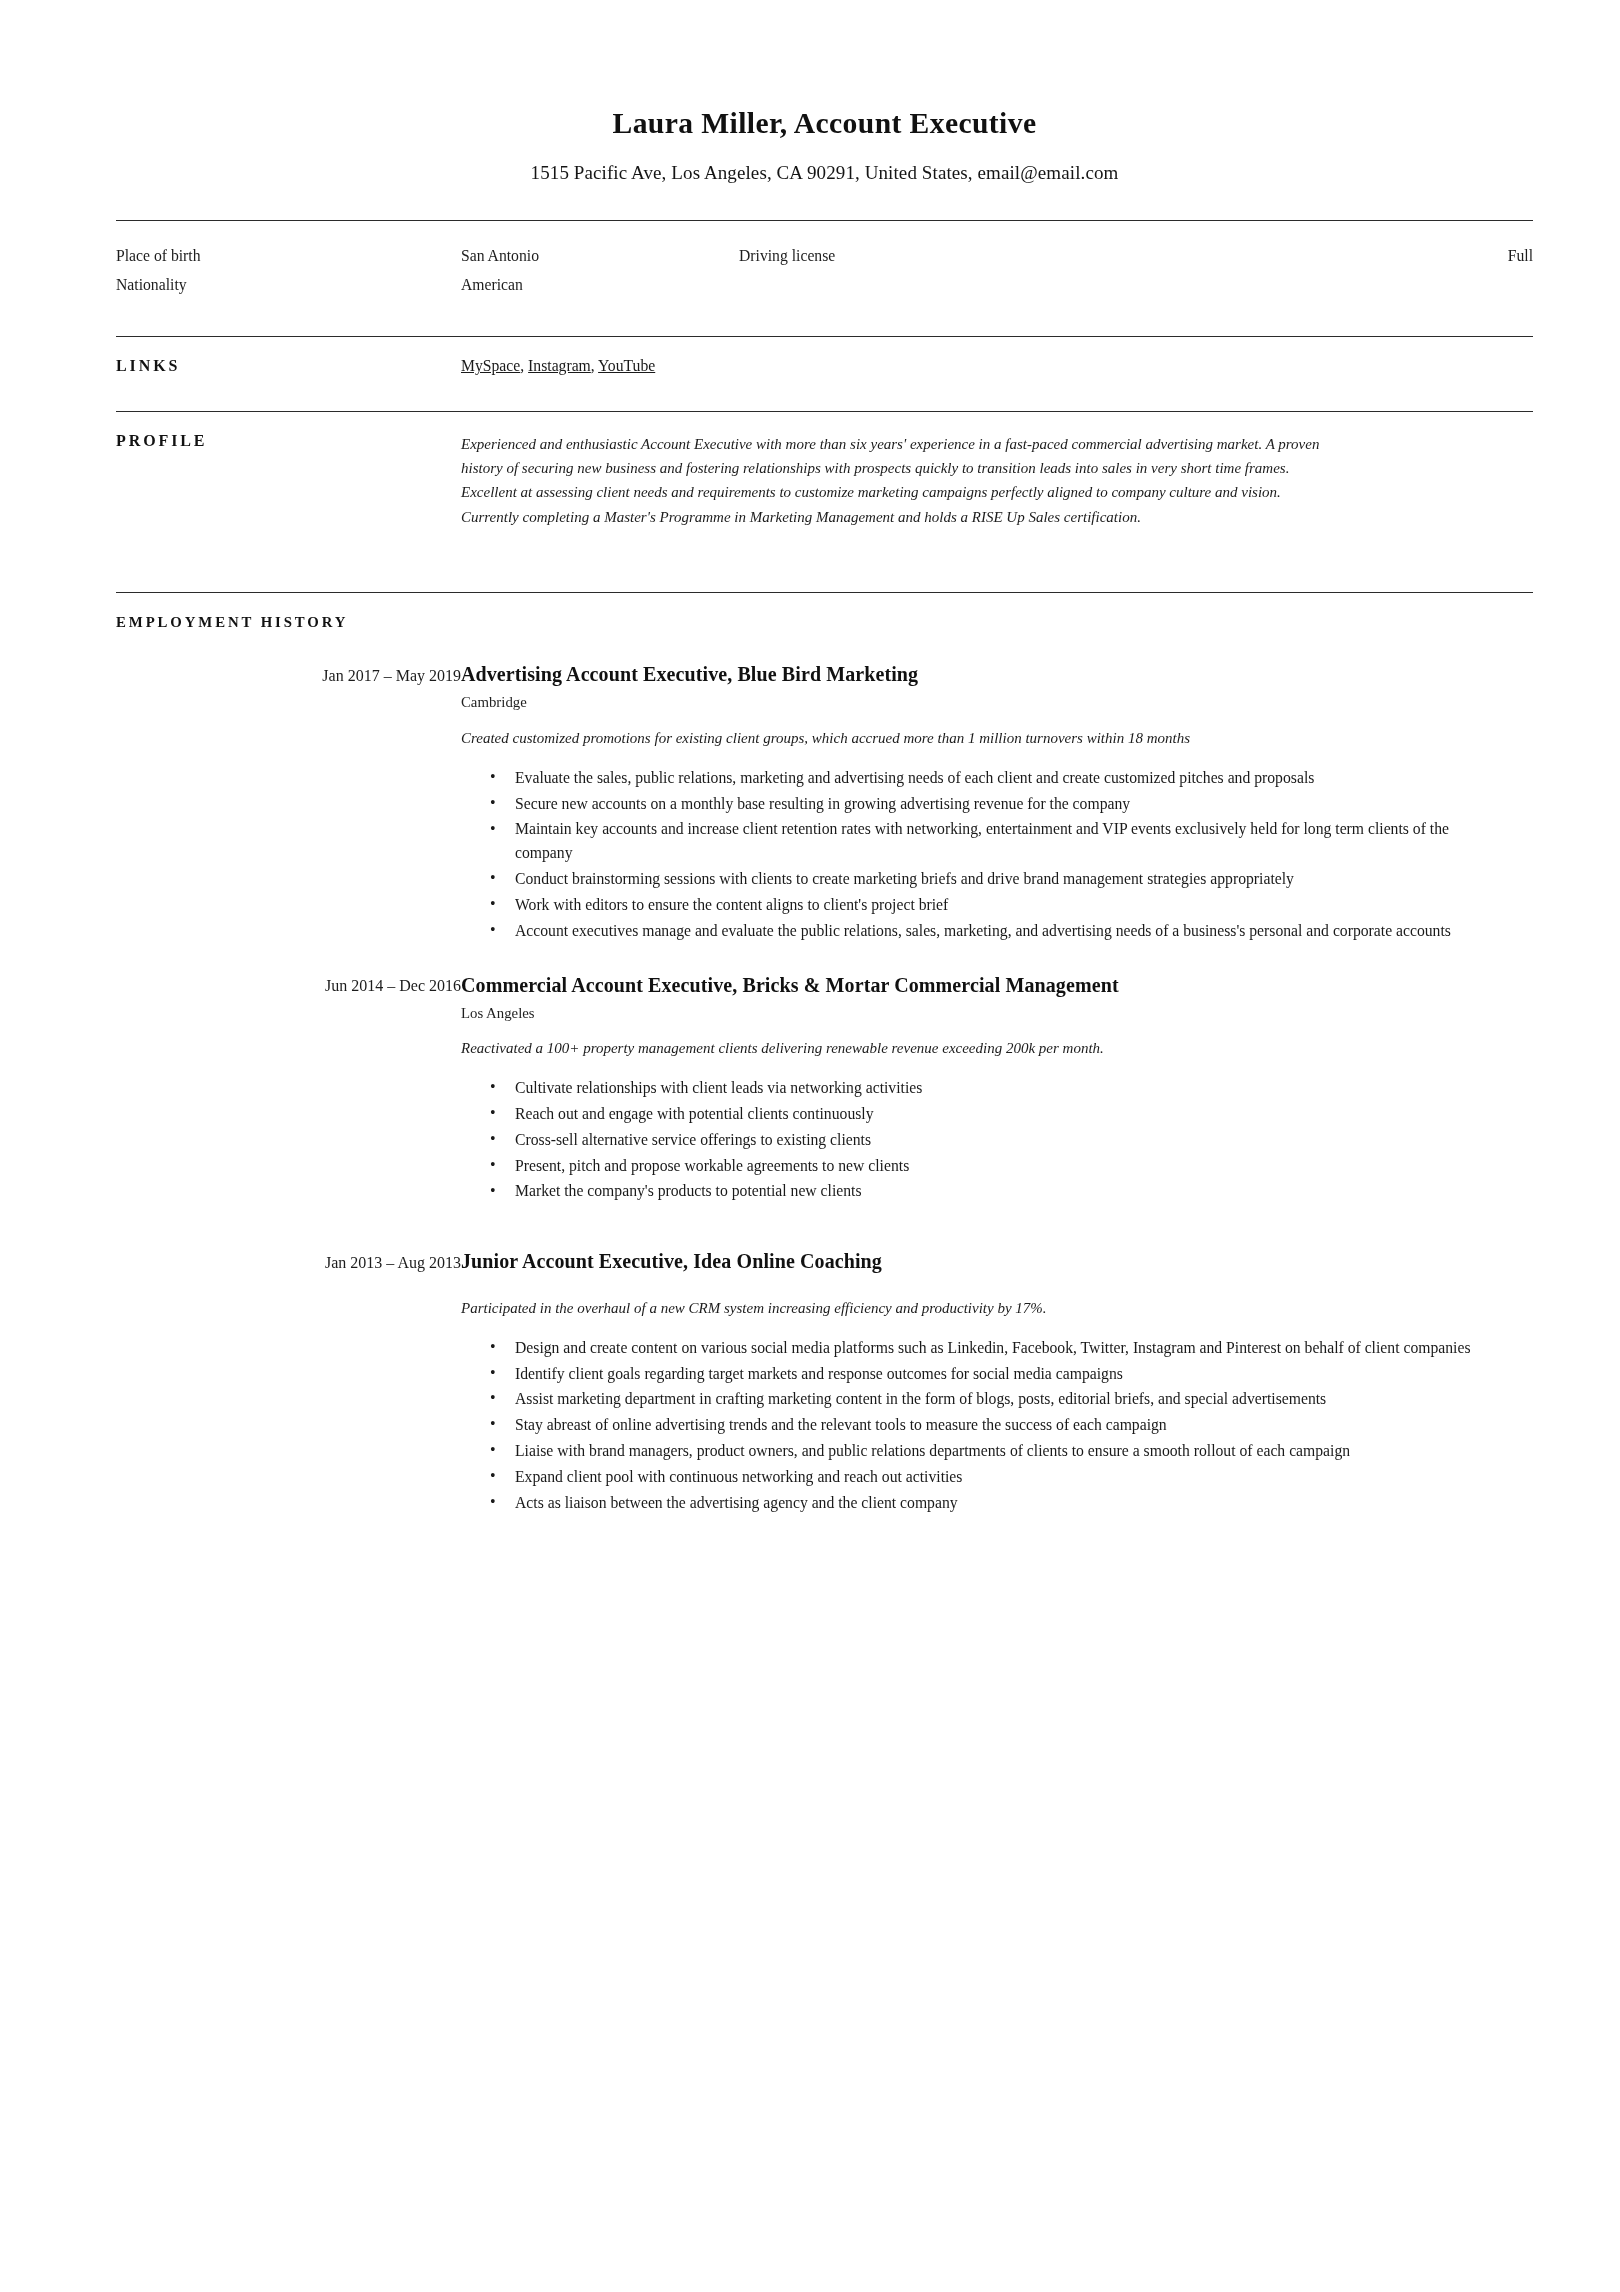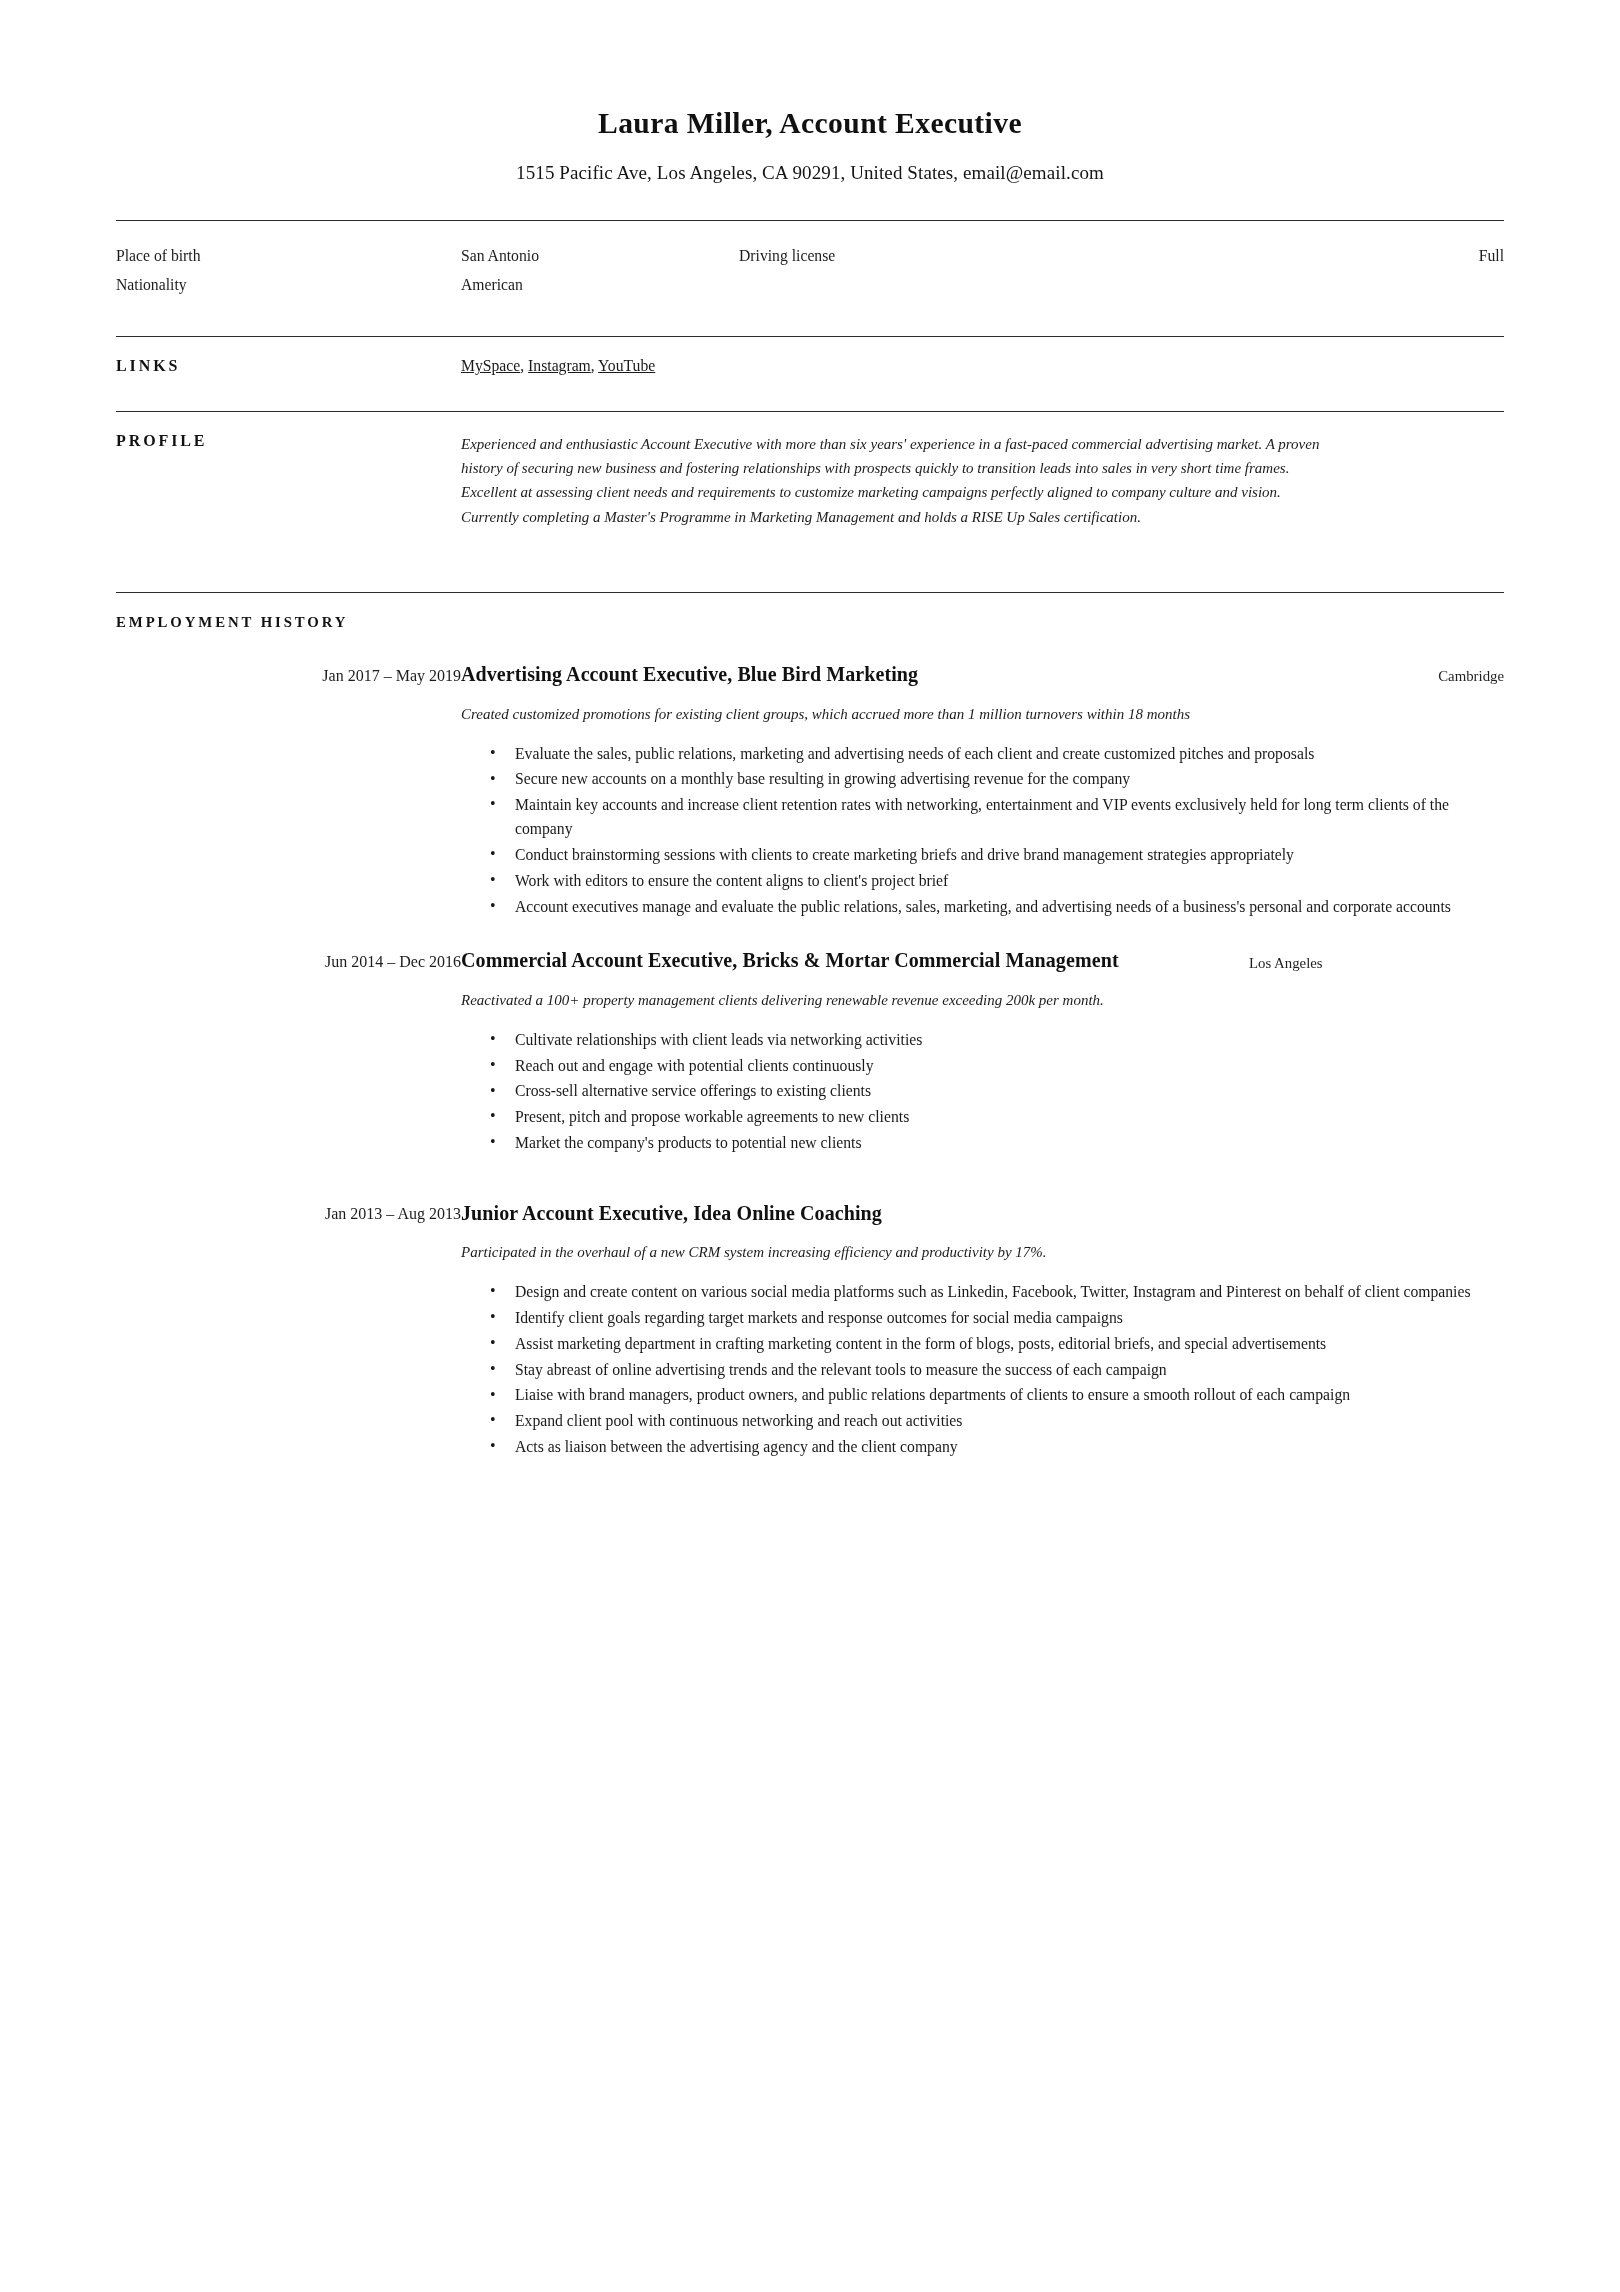--- a/index.html
+++ b/index.html
@@ -11,21 +11,21 @@
     width: 1620px;
     min-height: 2293px;
     font-family: "Liberation Serif", serif;
     color: #1a1a1a;
     -webkit-font-smoothing: antialiased;
   }
   .page {
     width: 1620px;
     min-height: 2293px;
     box-sizing: border-box;
-    padding: 85px 116px 54px 116px;
+    padding: 85px 87px 54px 116px;
     background: #ffffff;
   }
 
   
   .doc-title {
     text-align: center;
     font-size: 29.6px;
     font-weight: bold;
     letter-spacing: 0.4px;
     margin: 22.4px 0 0 0;
@@ -153,20 +153,21 @@
     text-align: right;
   }
   .job-main {
     flex: 1 1 auto;
     position: relative;
     padding-right: 0px;
   }
   .job-head {
     display: flex;
     align-items: flex-start;
+    flex-direction: column;
   }
   .job-title {
     font-size: 20px;
     font-weight: bold;
     color: #111111;
     line-height: 1.3;
     flex: 1 1 auto;
     padding-right: 18px;
     letter-spacing: 0.1px;
   }

